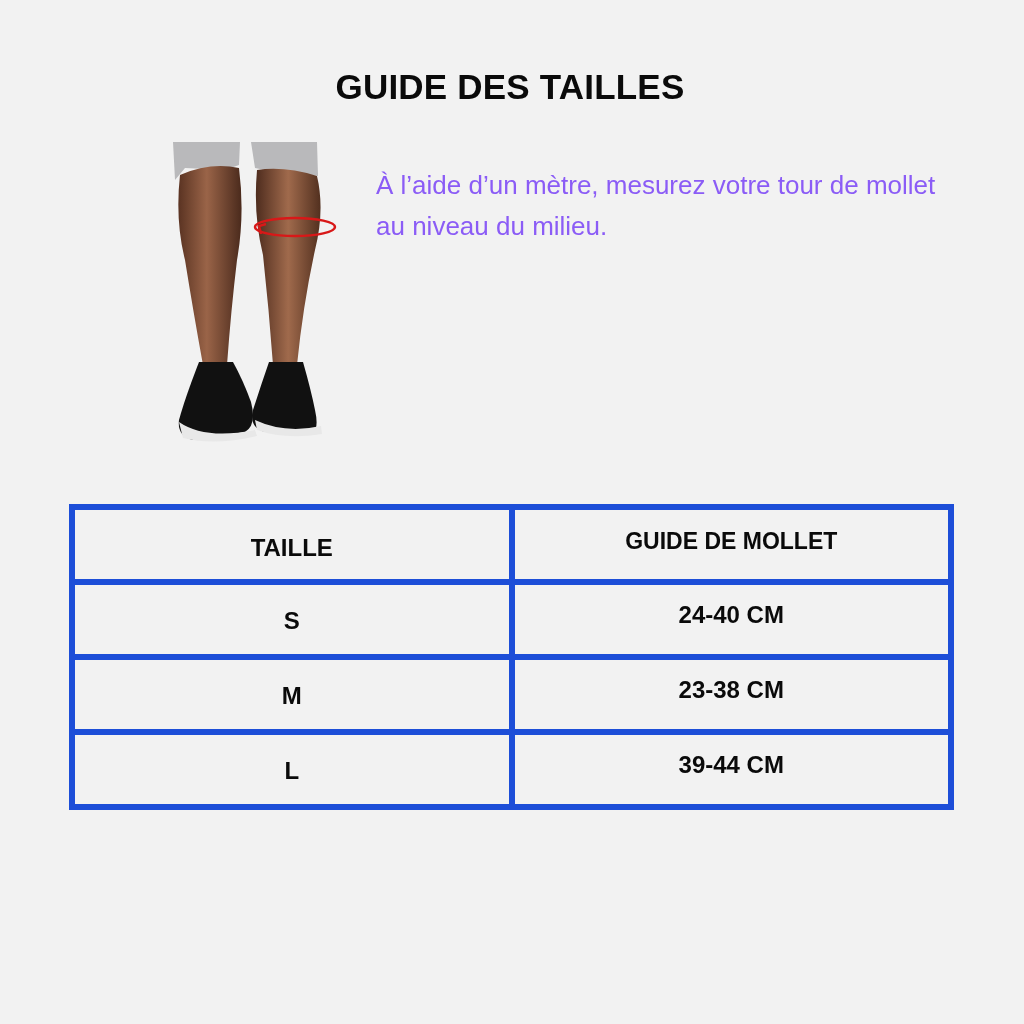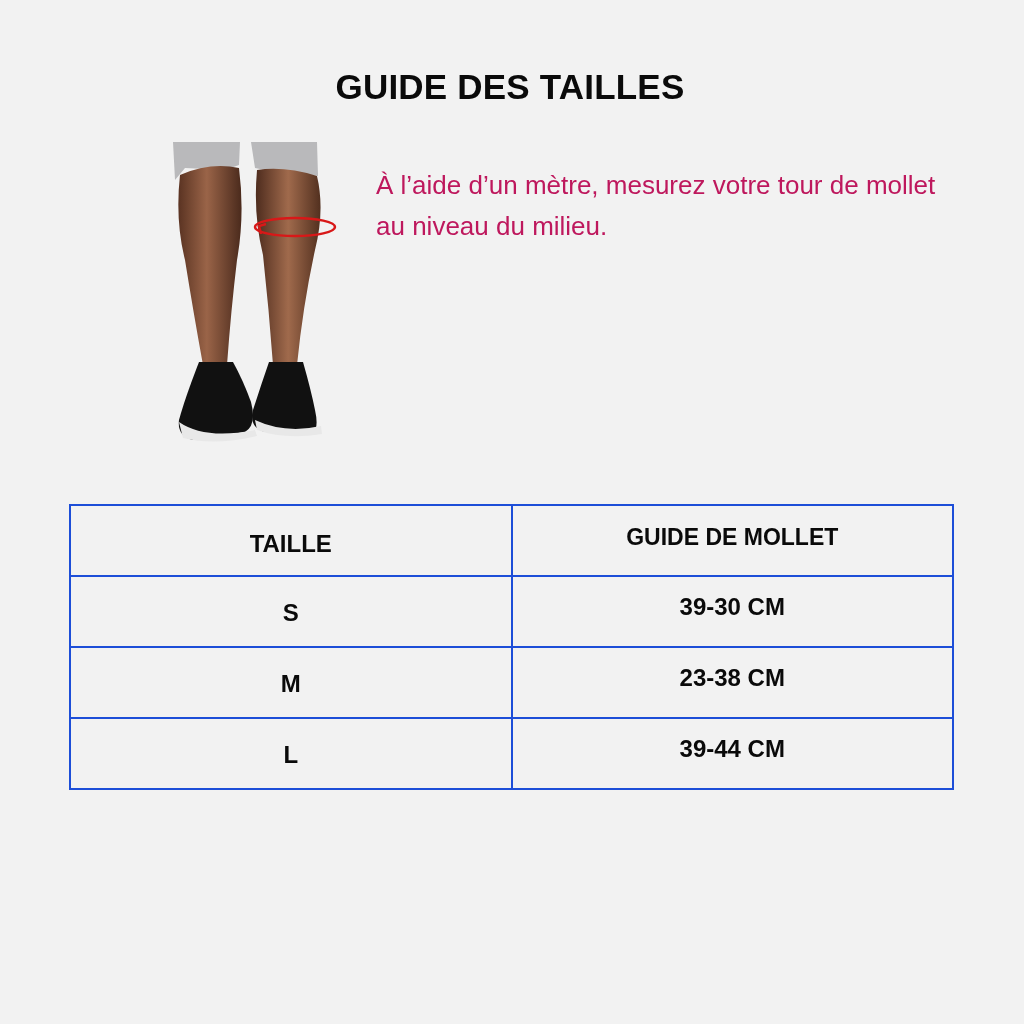--- a/index.html
+++ b/index.html
@@ -33,38 +33,38 @@
       width: 180px;
       height: 305px;
     }
     .instructions {
       position: absolute;
       left: 376px;
       top: 165px;
       width: 560px;
       font-size: 26px;
       line-height: 41px;
-      color: #be185d;
+      color: #8b5cf6;
     }
     .instructions p {
       margin: 0;
     }
     .instructions p.gap {
       margin-top: 42px;
     }
     table.sizes {
       position: absolute;
       left: 69px;
       top: 504px;
       width: 885px;
       border-collapse: collapse;
       table-layout: fixed;
     }
     table.sizes th, table.sizes td {
-      border: 2px solid #1d4ed8;
+      border: 6px solid #1d4ed8;
       height: 69px;
       padding: 0;
       text-align: center;
       vertical-align: middle;
       font-weight: bold;
       font-size: 24px;
       color: #0a0a0a;
     }
     table.sizes th {
       font-size: 24px;
@@ -136,21 +136,21 @@
 <table class="sizes">
   <thead>
     <tr>
       <th class="col-taille">TAILLE</th>
       <th class="col-mollet">GUIDE DE MOLLET</th>
     </tr>
   </thead>
   <tbody>
     <tr>
       <td class="size">S</td>
-      <td class="val">39-30 CM</td>
+      <td class="val">24-40 CM</td>
     </tr>
     <tr>
       <td class="size">M</td>
       <td class="val">23-38 CM</td>
     </tr>
     <tr>
       <td class="size">L</td>
       <td class="val">39-44 CM</td>
     </tr>
   </tbody>

